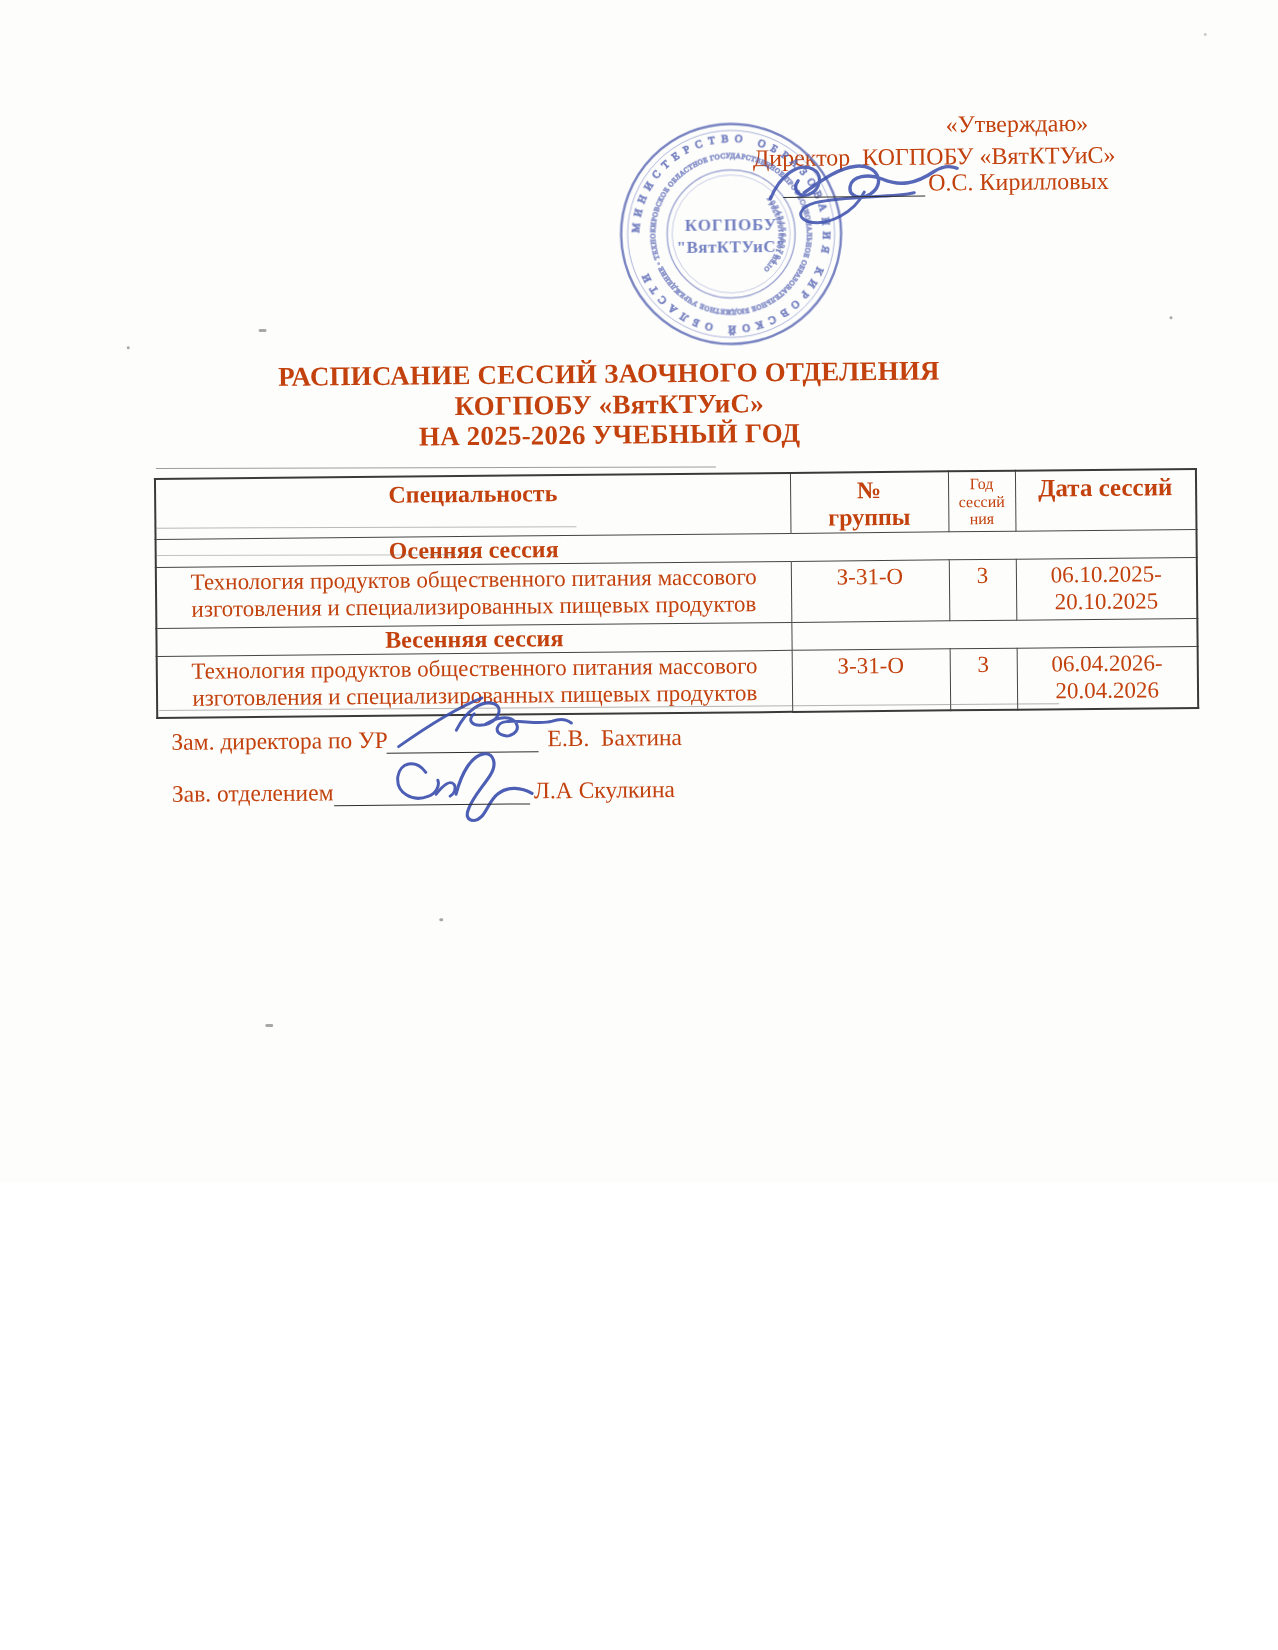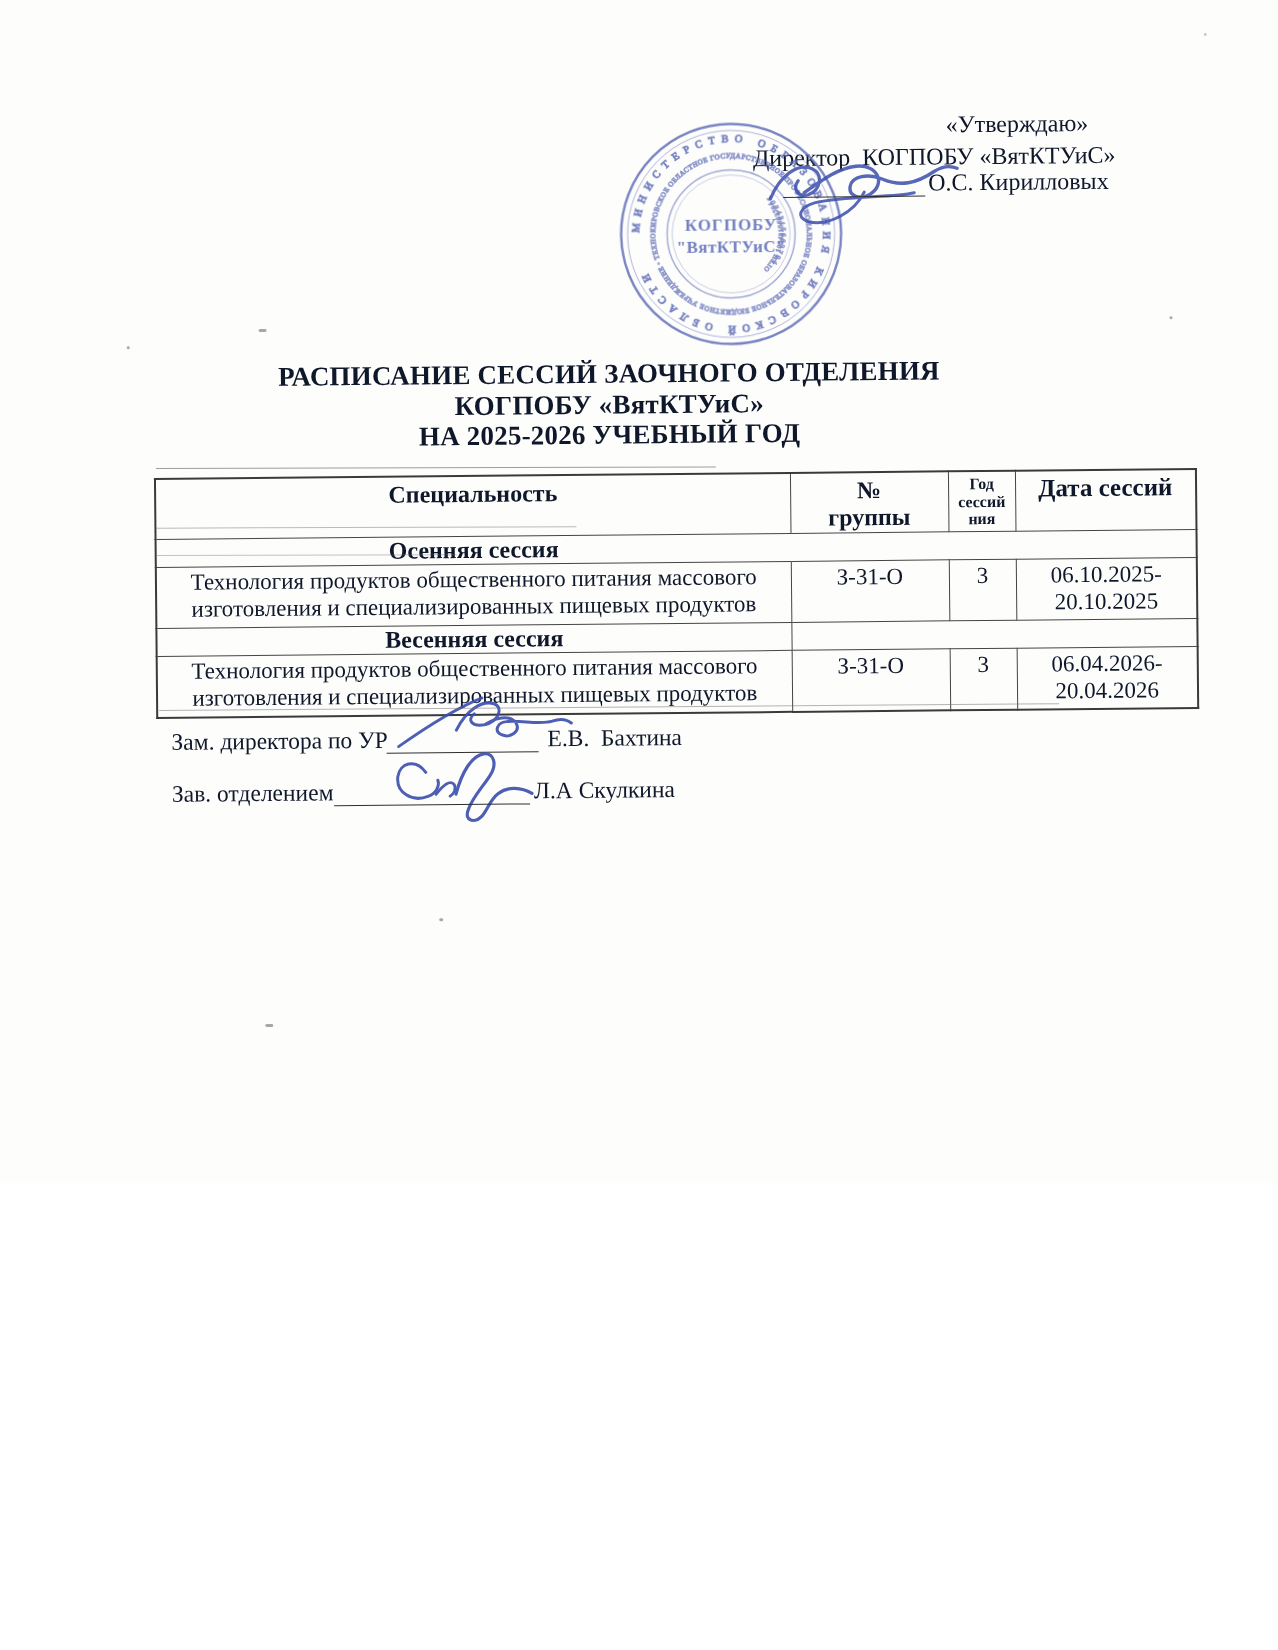--- a/index.html
+++ b/index.html
@@ -1,20 +1,20 @@
 <!DOCTYPE html>
 <html><head>
 <meta charset="utf-8">
 <style>
   html,body{margin:0;padding:0;background:#ffffff;}
   .page{
     position:relative;width:1278px;height:1183px;overflow:hidden;
     background:#fdfdfc;
     font-family:"Liberation Serif","DejaVu Serif",serif;
-    color:#0f172a;
+    color:#c2410c;
   }
   .scan{position:absolute;inset:0;transform:rotate(-0.55deg);transform-origin:675px 585px;}
   .abs{position:absolute;}
 
   
   .approve{left:950px;top:114px;font-size:24px;}
   .director-line{left:757px;top:146px;font-size:24px;white-space:pre;}
   .dir-underline{left:787px;top:172px;width:142px;height:26px;border-bottom:1.8px solid #2f2f2f;}
   .director-name{left:932px;top:172px;font-size:24px;}
 
@@ -25,21 +25,21 @@
 
   
   .title{left:131px;top:358px;width:960px;text-align:center;font-size:27px;font-weight:bold;line-height:30.5px;letter-spacing:.2px;}
 
   
   table.sched{left:155px;top:473px;width:1041px;border-collapse:collapse;table-layout:fixed;position:absolute;}
   table.sched td{border:1.6px solid #454545;vertical-align:top;overflow:hidden;}
   table.sched{border:2px solid #3a3a3a;}
   td.h-spec{font-size:24px;font-weight:bold;text-align:center;padding-top:4px;}
   td.h-group{font-size:24px;font-weight:bold;text-align:center;padding-top:4px;line-height:27px;}
-  td.h-year{font-size:16px;font-weight:bold;text-align:center;padding-top:3px;line-height:17.5px;}
+  td.h-year{font-size:16px;font-weight:normal;text-align:center;padding-top:3px;line-height:17.5px;}
   td.h-dates{font-size:25px;font-weight:bold;text-align:center;padding-top:3px;}
   .blk{display:block;}
   tr.head{height:57px;}
   tr.secrow{height:28px;}
   td.sec-cell{font-size:24px;font-weight:bold;text-align:center;padding:0;line-height:27px;}
   td.nr{border-right:none!important;}
   td.nl{border-left:none!important;}
   tr.datarow td{font-size:23px;line-height:27px;}
   td.c-spec{text-align:center;padding:1px 6px 3px 6px;}
   td.c-group,td.c-year{text-align:center;padding-top:2px;font-size:23.5px;}

